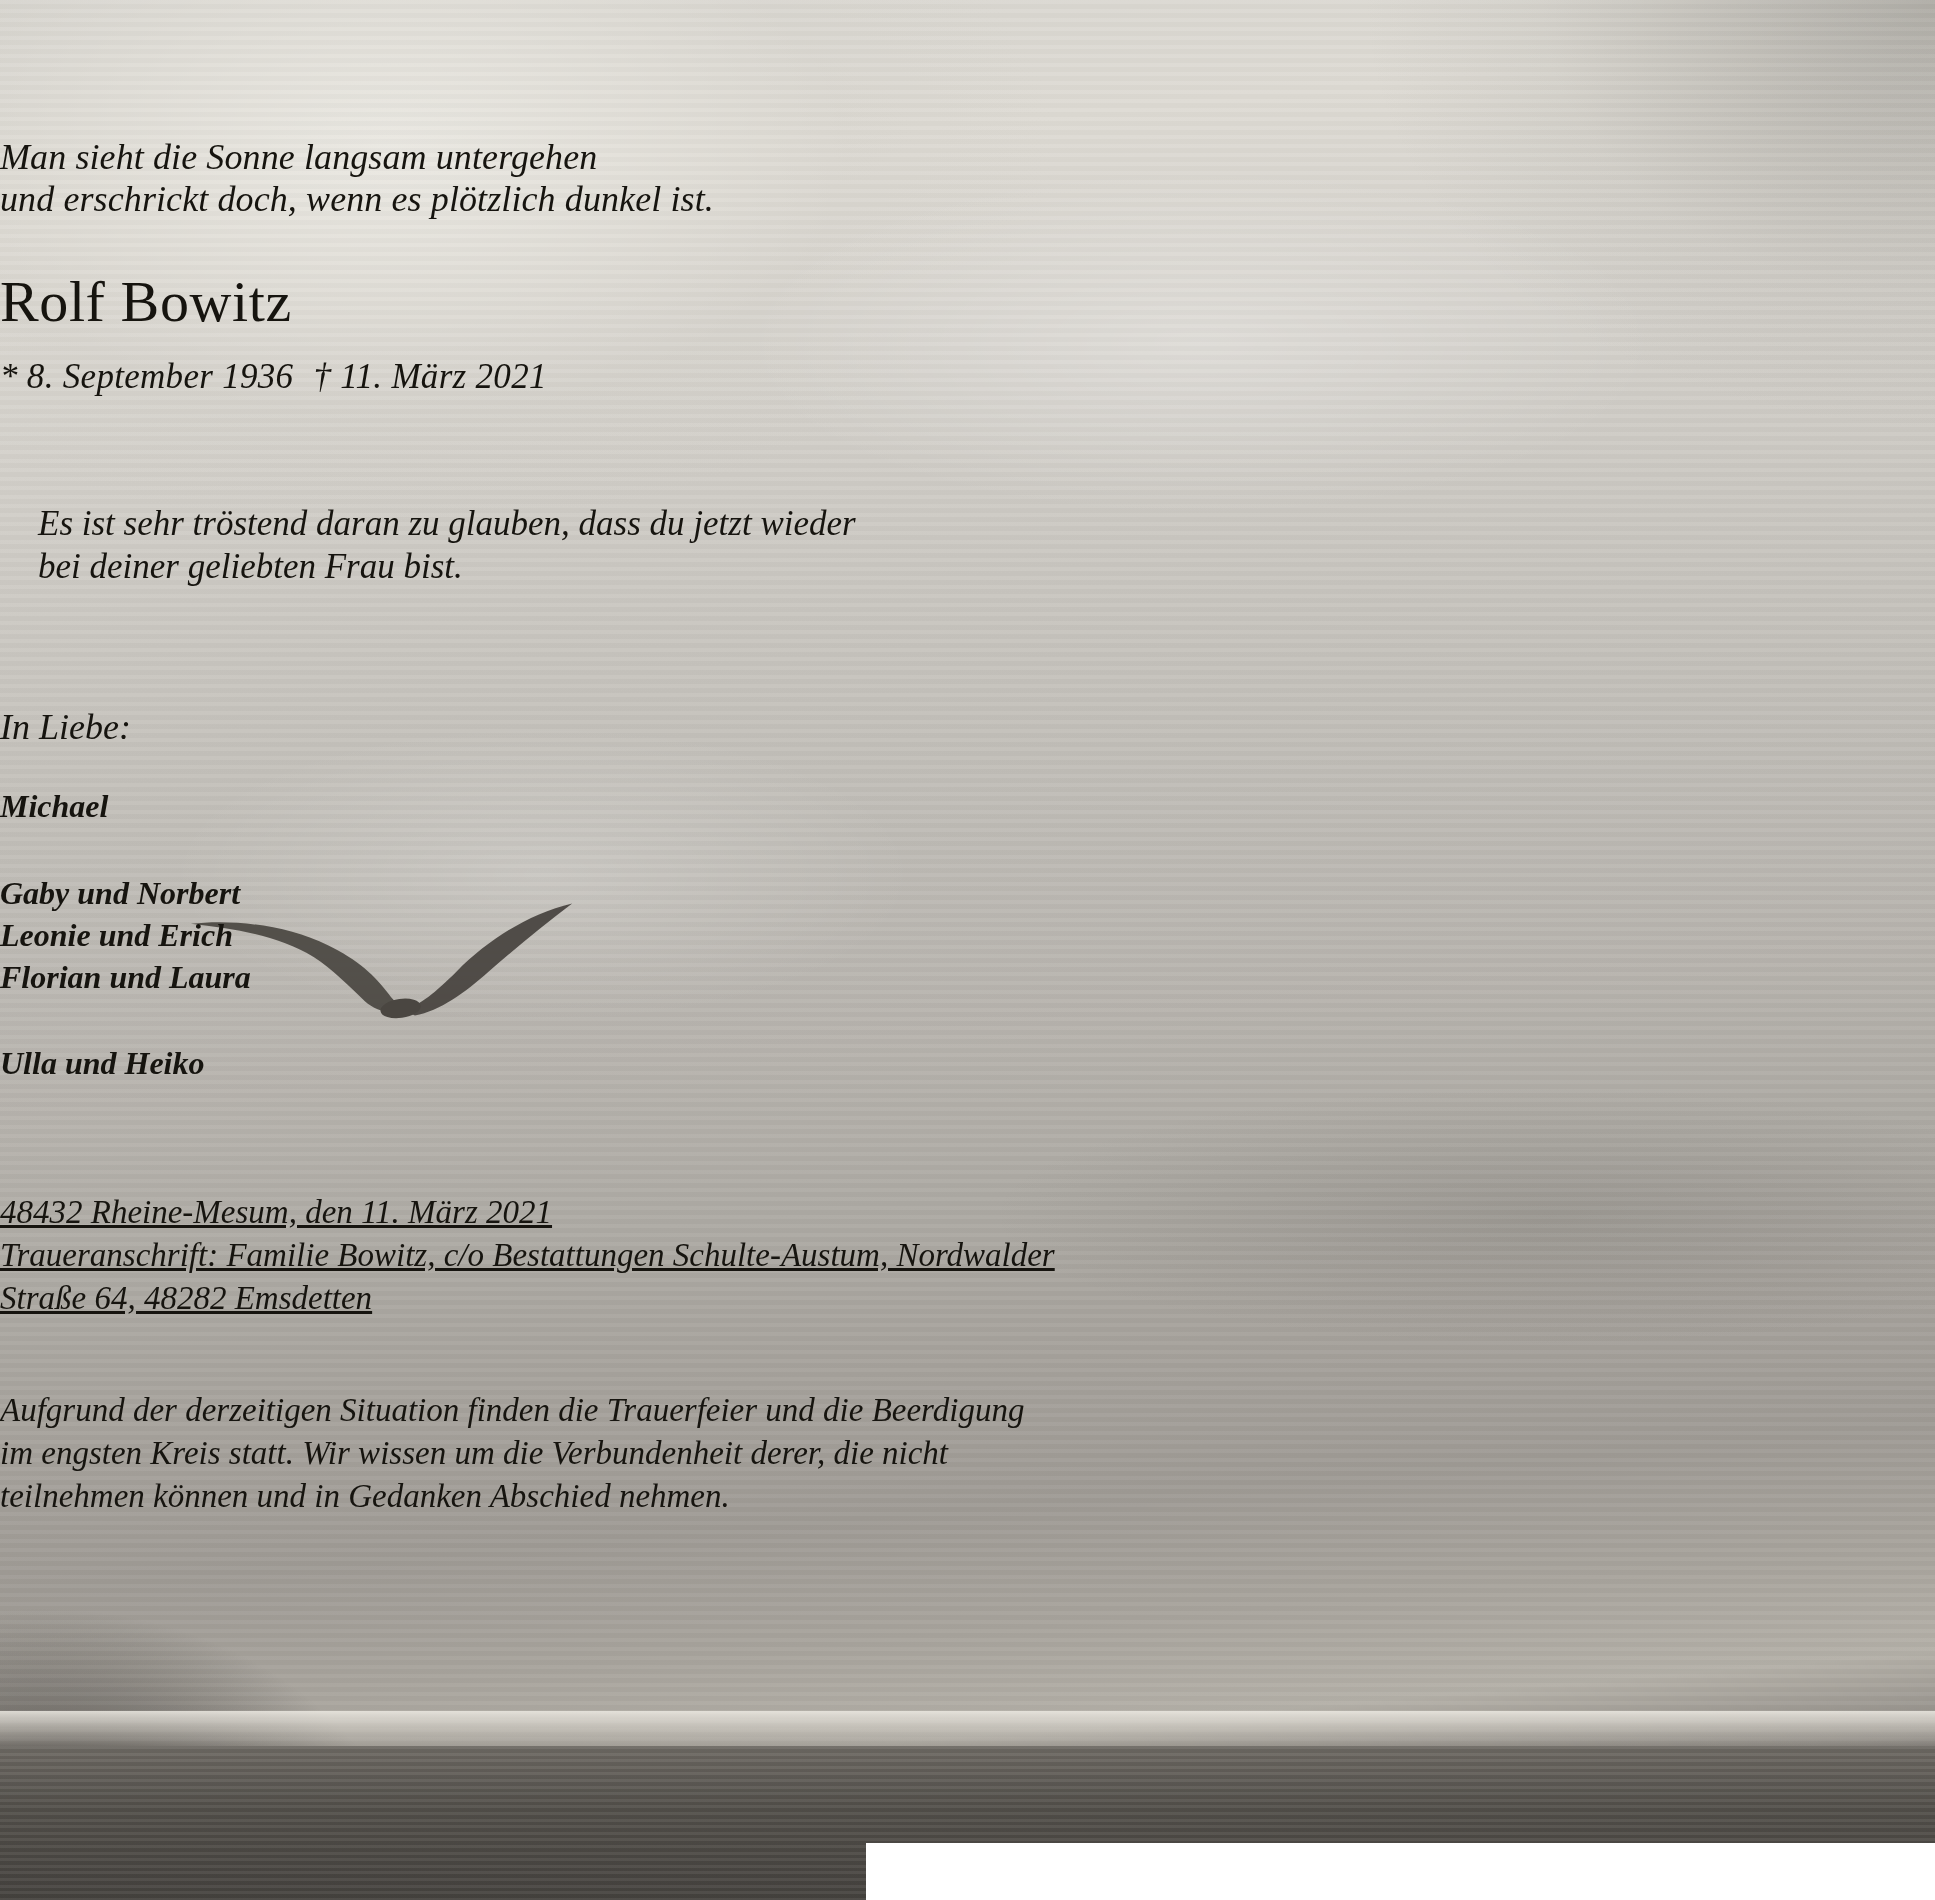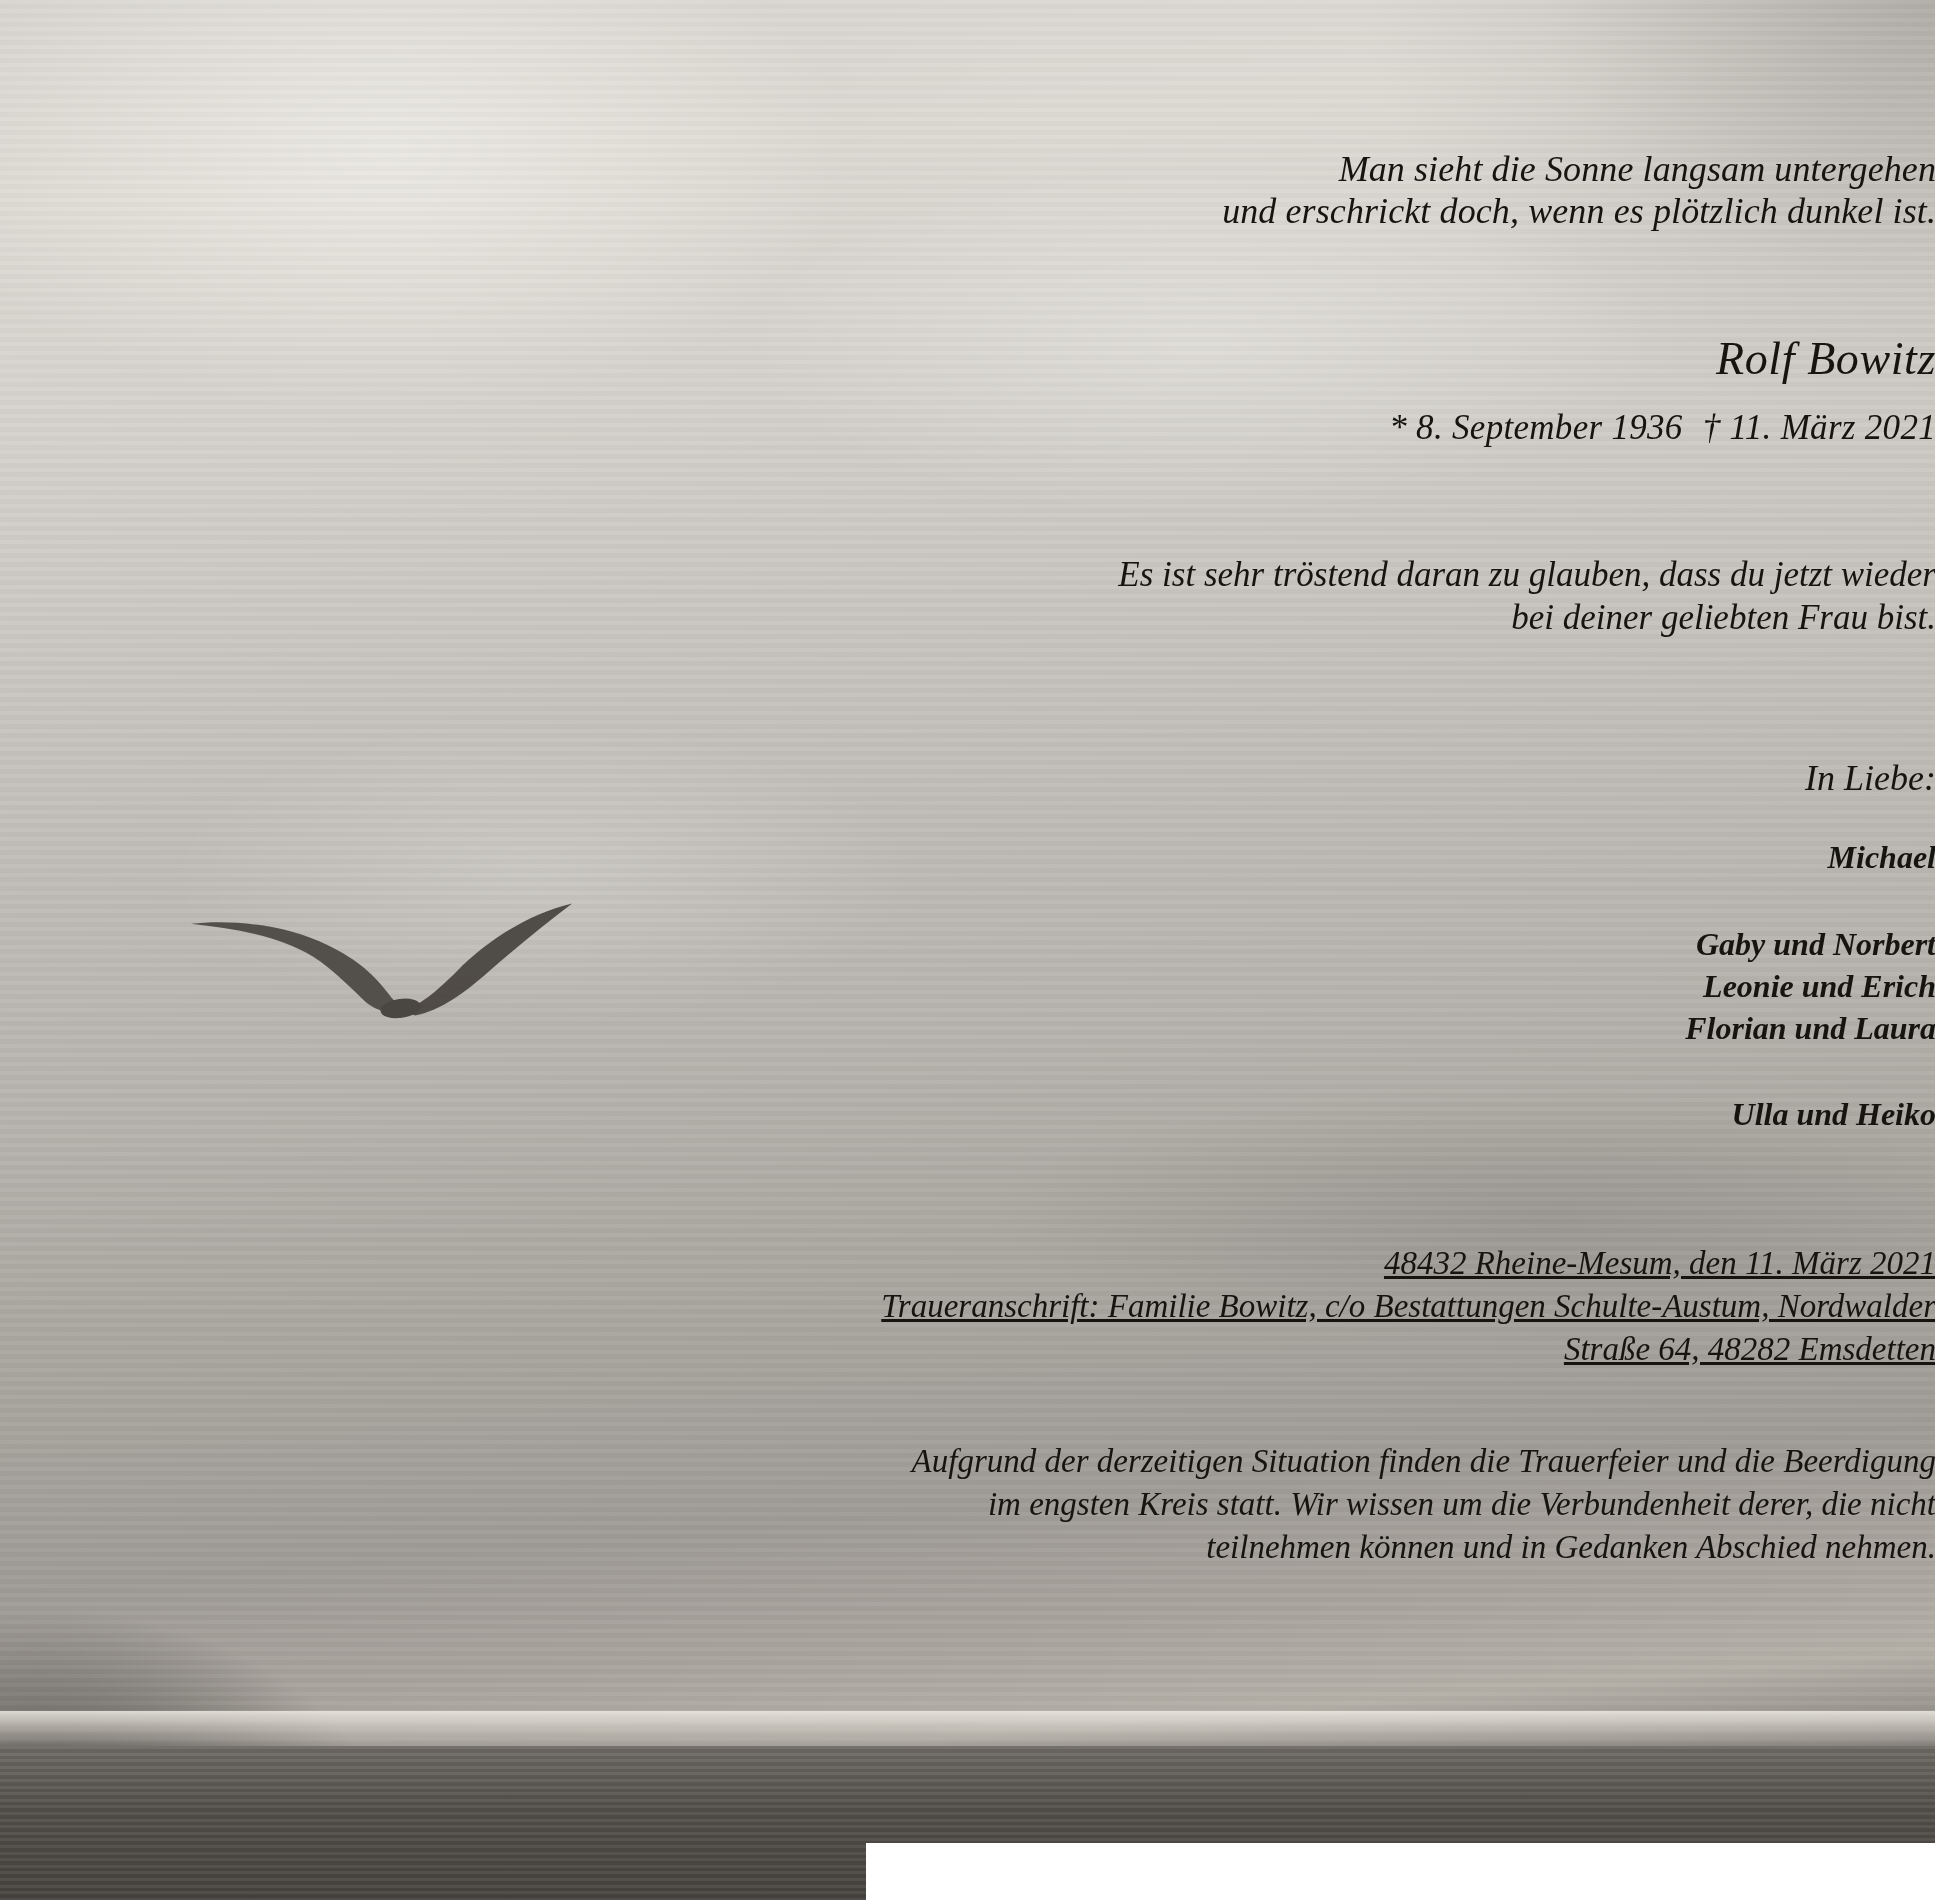--- a/index.html
+++ b/index.html
@@ -102,37 +102,36 @@
     top: 888px;
     width: 417px;
     height: 143px;
     pointer-events: none;
   }
 
   #content {
     position: absolute;
     left: 0;
     right: 0;
-    top: 16px;
-    text-align: right;
+    top: 4px;
+    text-align: left;
     color: #16140f;
   }
 
   .quote-top {
     margin-top: 132px;
     font-style: italic;
     font-size: 36px;
     line-height: 1.18;
     letter-spacing: 0.1px;
   }
 
   .name {
-    margin-top: 103px;
-    font-style: italic;
-    font-size: 46px;
+    margin-top: 52px;
+    font-size: 58px;
     line-height: 1.0;
     letter-spacing: 0.6px;
   }
 
   .dates {
     margin-top: 26px;
     font-style: italic;
     font-size: 35px;
     letter-spacing: 0.3px;
   }

